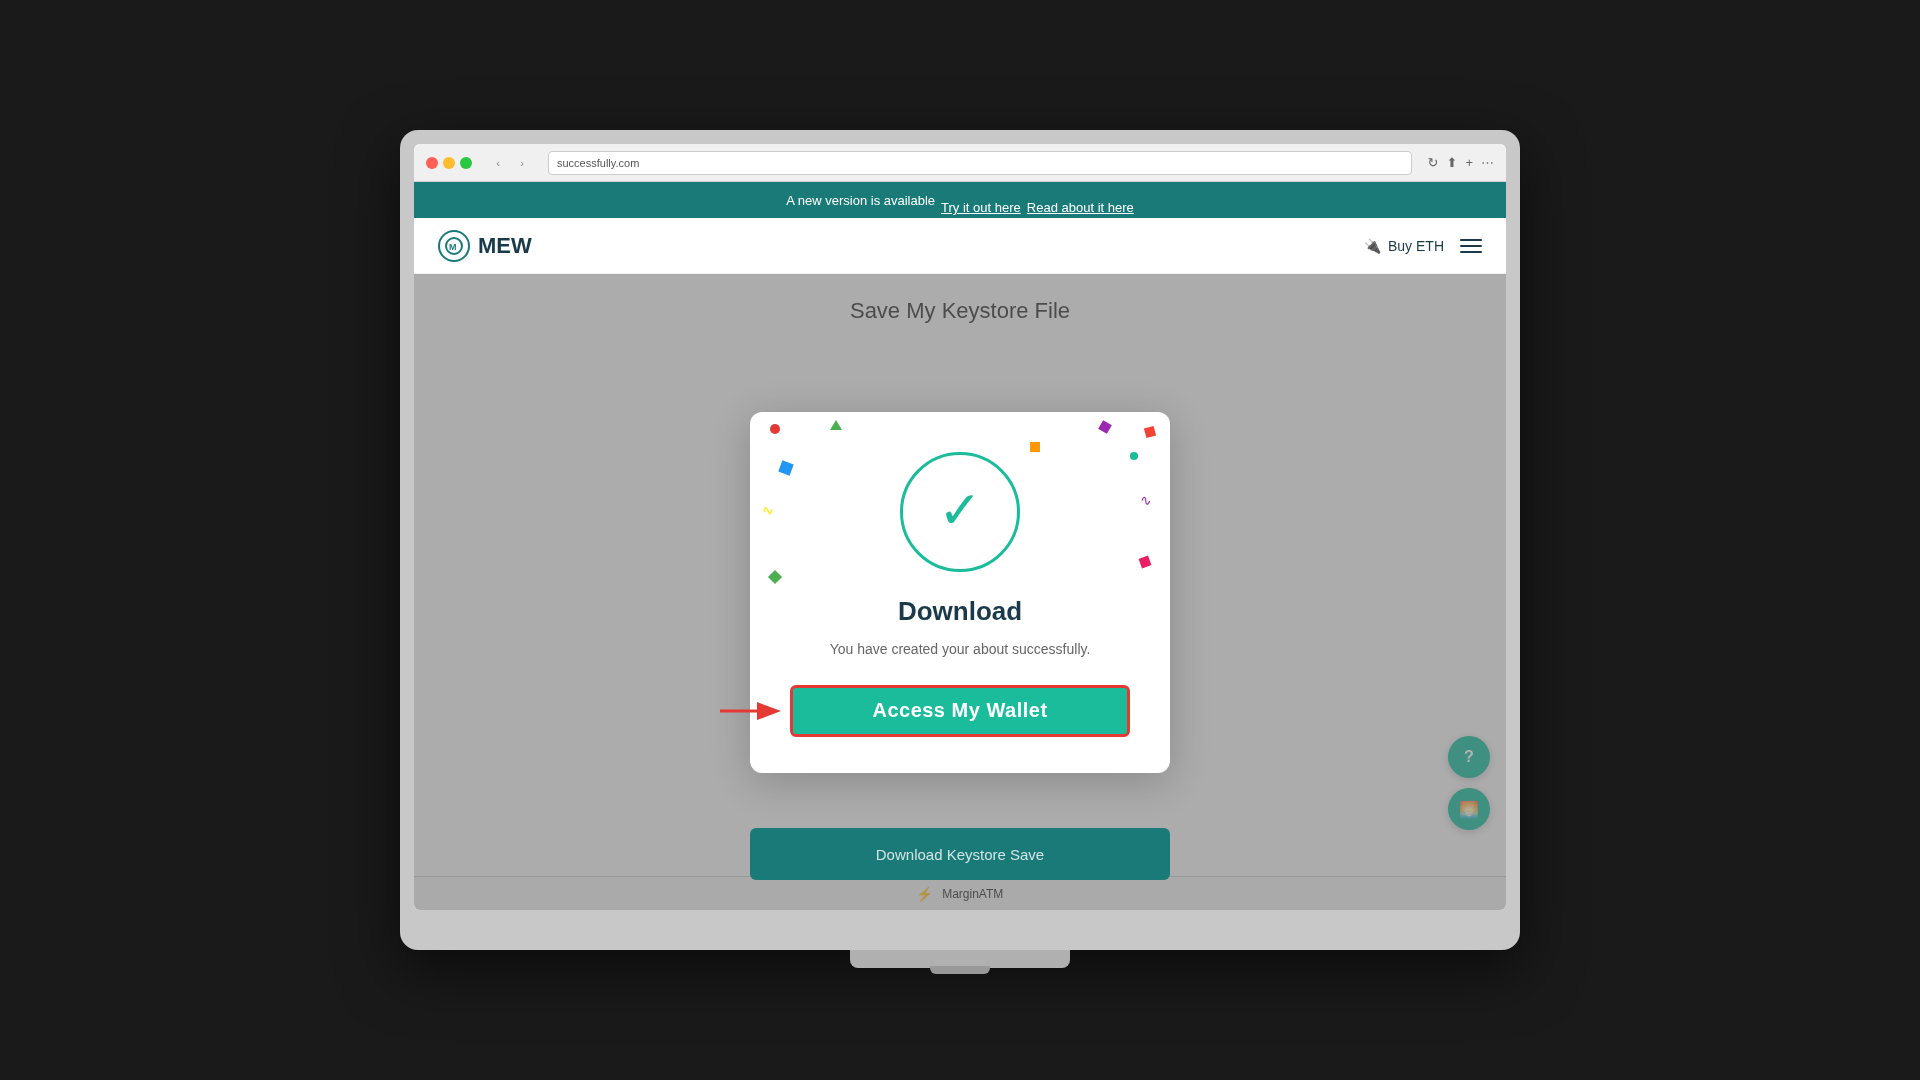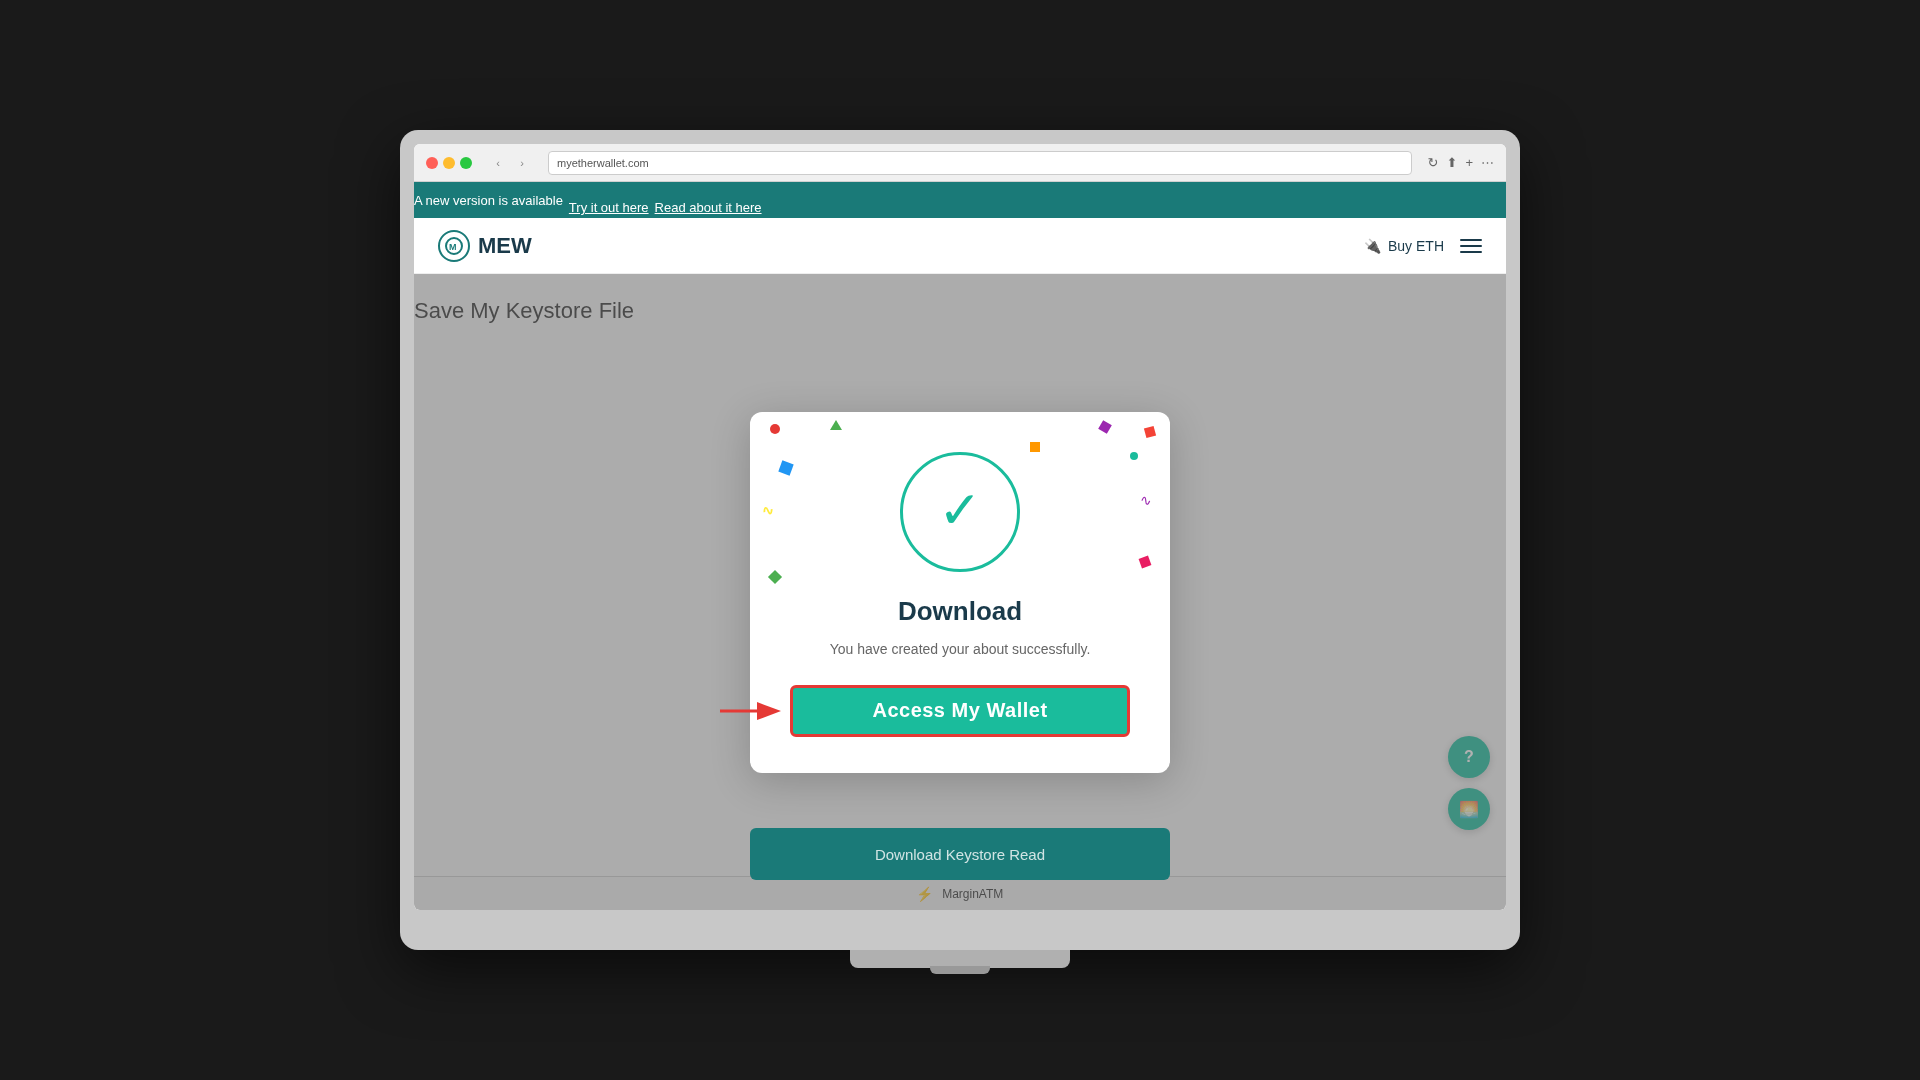--- a/index.html
+++ b/index.html
@@ -122,21 +122,21 @@
       overflow: hidden;
     }
 
     
     .update-banner {
       width: 100%;
       height: 36px;
       background: #1a7a78;
       display: flex;
       align-items: center;
-      justify-content: flex-start;
+      justify-content: center;
       gap: 6px;
       font-size: 13px;
       color: #fff;
     }
     .banner-link {
       color: #fff;
       text-decoration: underline;
       cursor: pointer;
       font-size: 13px;
       margin-top: 15px;
@@ -199,20 +199,21 @@
       border-radius: 2px;
     }
 
     
     .main-content {
       width: 100%;
       height: calc(100% - 92px);
       background: #f5f5f5;
       display: flex;
       flex-direction: column;
+      align-items: center;
       padding-top: 24px;
       position: relative;
       border-radius: 26px;
     }
 
     .page-title {
       font-size: 22px;
       font-weight: 500;
       color: #333;
       margin-bottom: 20px;
@@ -386,21 +387,21 @@
       <div class="traffic-lights">
         <div class="traffic-light tl-red"></div>
         <div class="traffic-light tl-yellow"></div>
         <div class="traffic-light tl-green"></div>
       </div>
       <div class="nav-buttons">
         <div class="nav-btn">‹</div>
         <div class="nav-btn">›</div>
       </div>
       <div class="address-bar">
-        <span>myetherwallet.com</span>
+        <span>successfully.com</span>
       </div>
       <div class="browser-icons">
         <span>↻</span>
         <span>⬆</span>
         <span>+</span>
         <span>⋯</span>
       </div>
     </div>
 
     <div class="website">
@@ -433,21 +434,21 @@
           </div>
         </div>
       </div>
 
       <div class="main-content">
         <span class="page-title">Save My Keystore File</span>
 
         <div class="modal-overlay">
 
           <div style="position:absolute; bottom: 30px; display:flex; justify-content:center; width:100%;">
-            <button class="download-keystore-btn">Download Keystore Read</button>
+            <button class="download-keystore-btn">Download Keystore Save</button>
           </div>
 
           <div class="success-modal">
 
             <div class="confetti">
 
               <div style="position:absolute; top:12px; left:20px; width:10px; height:10px; border-radius:50%; background:#e53935;"></div>
 
               <div style="position:absolute; top:8px; left:80px; width:0; height:0; border-left:6px solid transparent; border-right:6px solid transparent; border-bottom:10px solid #4caf50;"></div>
 

